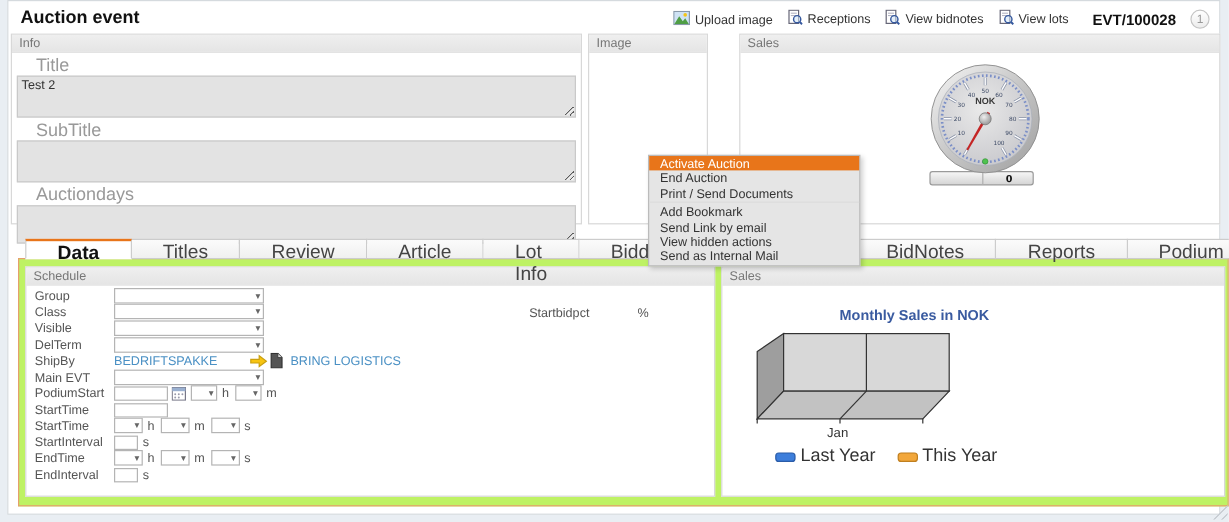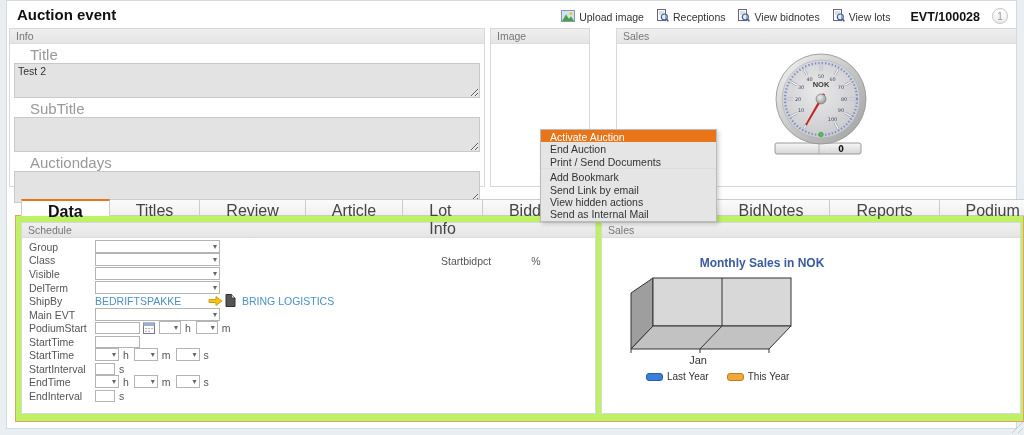--- a/index.html
+++ b/index.html
@@ -98,21 +98,21 @@
   .tinput.tiny{width:18px}
   .unit{margin:0 5px 0 4px;color:#555}
   .flink{color:var(--link);text-decoration:none;font-size:10.5px;cursor:pointer}
   .icon-btn{display:inline-flex;align-items:center;border:none;background:none;cursor:pointer;padding:0}
   #startbid{position:absolute;left:419px;top:15px;height:13.5px;display:flex;align-items:flex-end;font-size:10.5px;color:#555}
   #startbid .pct{margin-left:40px}
   
   #chart-title{position:absolute;left:50px;top:18px;width:220px;text-align:center;
     font-size:12px;font-weight:bold;color:var(--chart-title)}
   #chart-svg{position:absolute;left:0;top:18px}
-  #chart-legend{position:absolute;left:44px;top:133px;display:flex;gap:18px;align-items:center;font-size:10px;color:#333}
+  #chart-legend{position:absolute;left:44px;top:133px;display:flex;gap:18px;align-items:center;font-size:15px;color:#333}
   .lg-swatch{width:17px;height:8px;border-radius:3px;border:1px solid #555;display:inline-block;margin-right:4px;vertical-align:-1px}
   
   #resize-grip{
     position:absolute;right:1px;bottom:2px;width:12px;height:12px;cursor:nwse-resize;
     background:
       linear-gradient(135deg,transparent 0 50%,#c9ced4 50% 57%,transparent 57% 75%,#c9ced4 75% 82%,transparent 82%);
   }
 </style>
 </head>
 <body>

